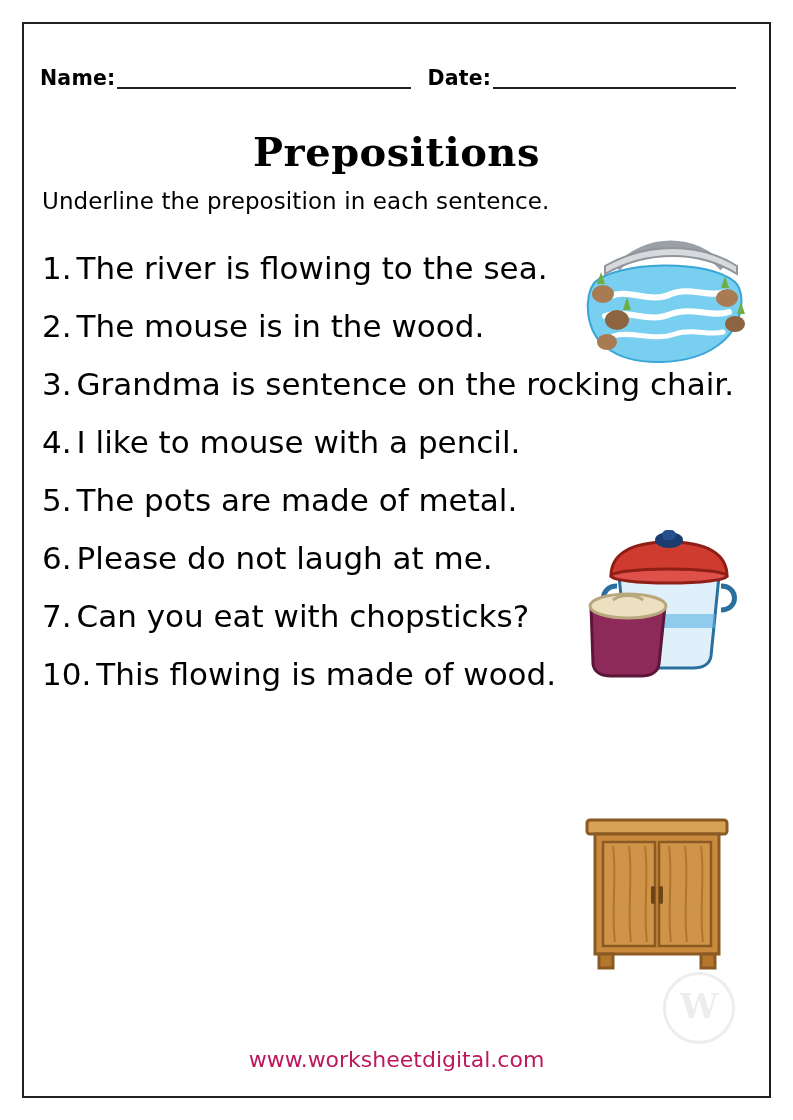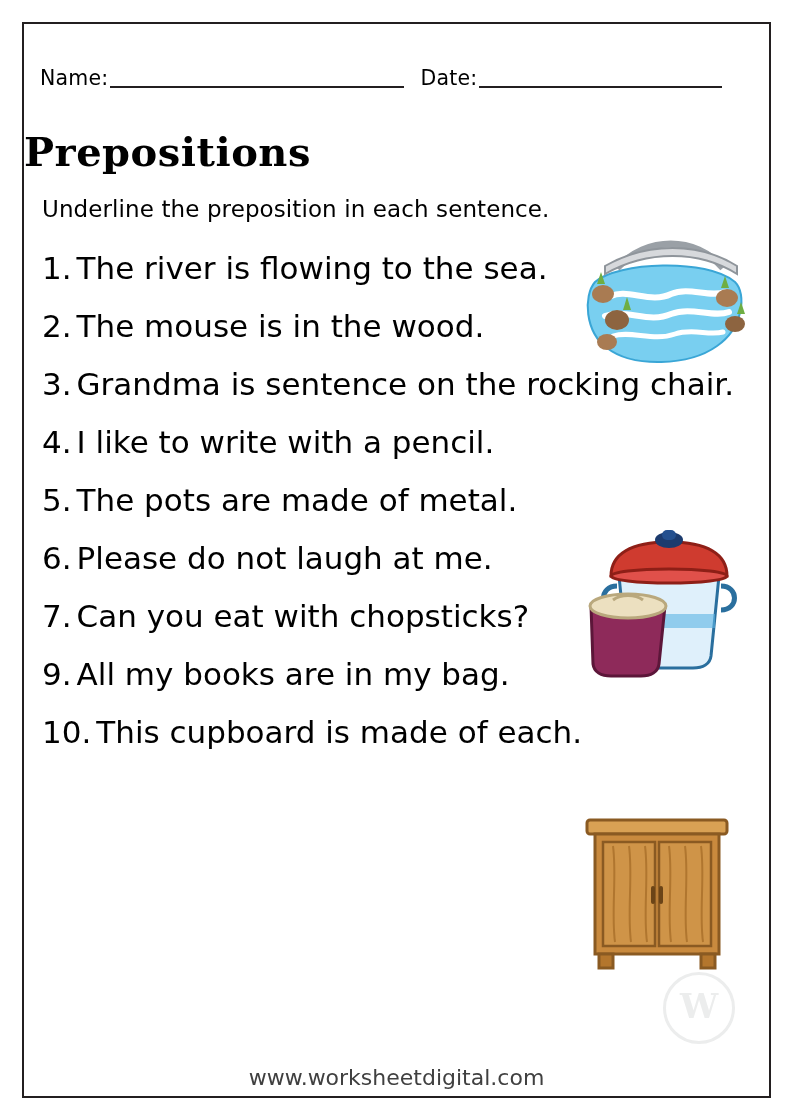--- a/index.html
+++ b/index.html
@@ -32,53 +32,54 @@
     overflow: hidden;
   }
 
   
   .namedate {
     position: absolute;
     top: 42px;
     left: 16px;
     right: 16px;
     display: flex;
-    align-items: flex-start;
+    align-items: center;
     font-size: 20.5px;
-    font-weight: normal;
+    font-weight: bold;
     letter-spacing: .2px;
   }
   .nd-label {
     white-space: nowrap;
     padding-right: 2px;
   }
   .nd-line {
     border-bottom: 2px solid #231f20;
     height: 20px;
   }
   .nd-line.name { width: 294px; }
   .nd-line.date { width: 243px; }
   .nd-gap { width: 16px; }
 
   
   .title {
     position: absolute;
     top: 104px;
     left: 0;
     right: 0;
+    text-align: center;
     font-family: "DejaVu Serif", serif;
     font-weight: bold;
     font-size: 40px;
     letter-spacing: .5px;
   }
 
   
   .instructions {
     position: absolute;
-    top: 172px;
+    top: 164px;
     left: 18px;
     font-size: 23px;
     letter-spacing: .1px;
   }
 
   
   .questions {
     position: absolute;
     top: 228px;
     left: 18px;
@@ -88,26 +89,26 @@
     font-size: 31px;
     line-height: 1.05;
     margin-bottom: 25.5px;
     white-space: nowrap;
   }
   .q .num { margin-right: 5px; }
 
   
   .footer {
     position: absolute;
-    bottom: 6px;
+    bottom: 24px;
     left: 0;
     right: 0;
     text-align: center;
     font-size: 22px;
-    color: #404040;
+    color: #be185d;
   }
 
   
   .watermark {
     position: absolute;
     right: 34px;
     bottom: 52px;
     width: 66px;
     height: 66px;
     border-radius: 50%;
@@ -148,36 +149,33 @@
       <div class="q">
         <span class="num">1.</span><span>The river is flowing to the sea.</span>
       </div>
       <div class="q">
         <span class="num">2.</span><span>The mouse is in the wood.</span>
       </div>
       <div class="q">
         <span class="num">3.</span><span>Grandma is sentence on the rocking chair.</span>
       </div>
       <div class="q">
-        <span class="num">4.</span><span>I like to write with a pencil.</span>
+        <span class="num">4.</span><span>I like to mouse with a pencil.</span>
       </div>
       <div class="q">
         <span class="num">5.</span><span>The pots are made of metal.</span>
       </div>
       <div class="q">
         <span class="num">6.</span><span>Please do not laugh at me.</span>
       </div>
       <div class="q">
         <span class="num">7.</span><span>Can you eat with chopsticks?</span>
       </div>
       <div class="q">
-        <span class="num">9.</span><span>All my books are in my bag.</span>
-      </div>
-      <div class="q">
-        <span class="num">10.</span><span>This cupboard is made of each.</span>
+        <span class="num">10.</span><span>This flowing is made of wood.</span>
       </div>
     </div>
 
     <div class="illus" id="illus-river">
       <svg width="172" height="150" viewBox="0 0 172 150" xmlns="http://www.w3.org/2000/svg">
 
         <path d="M18 58 C40 38 130 34 158 58 C170 70 166 104 140 122 C112 142 56 144 30 124 C8 108 6 72 18 58 Z" fill="#79cff0"></path>
         <path d="M18 58 C40 38 130 34 158 58 C170 70 166 104 140 122 C112 142 56 144 30 124 C8 108 6 72 18 58 Z" fill="none" stroke="#3aa6d6" stroke-width="2"></path>
 
         <path d="M40 44 C70 12 118 12 146 44" fill="none" stroke="#9aa0a6" stroke-width="7"></path>

